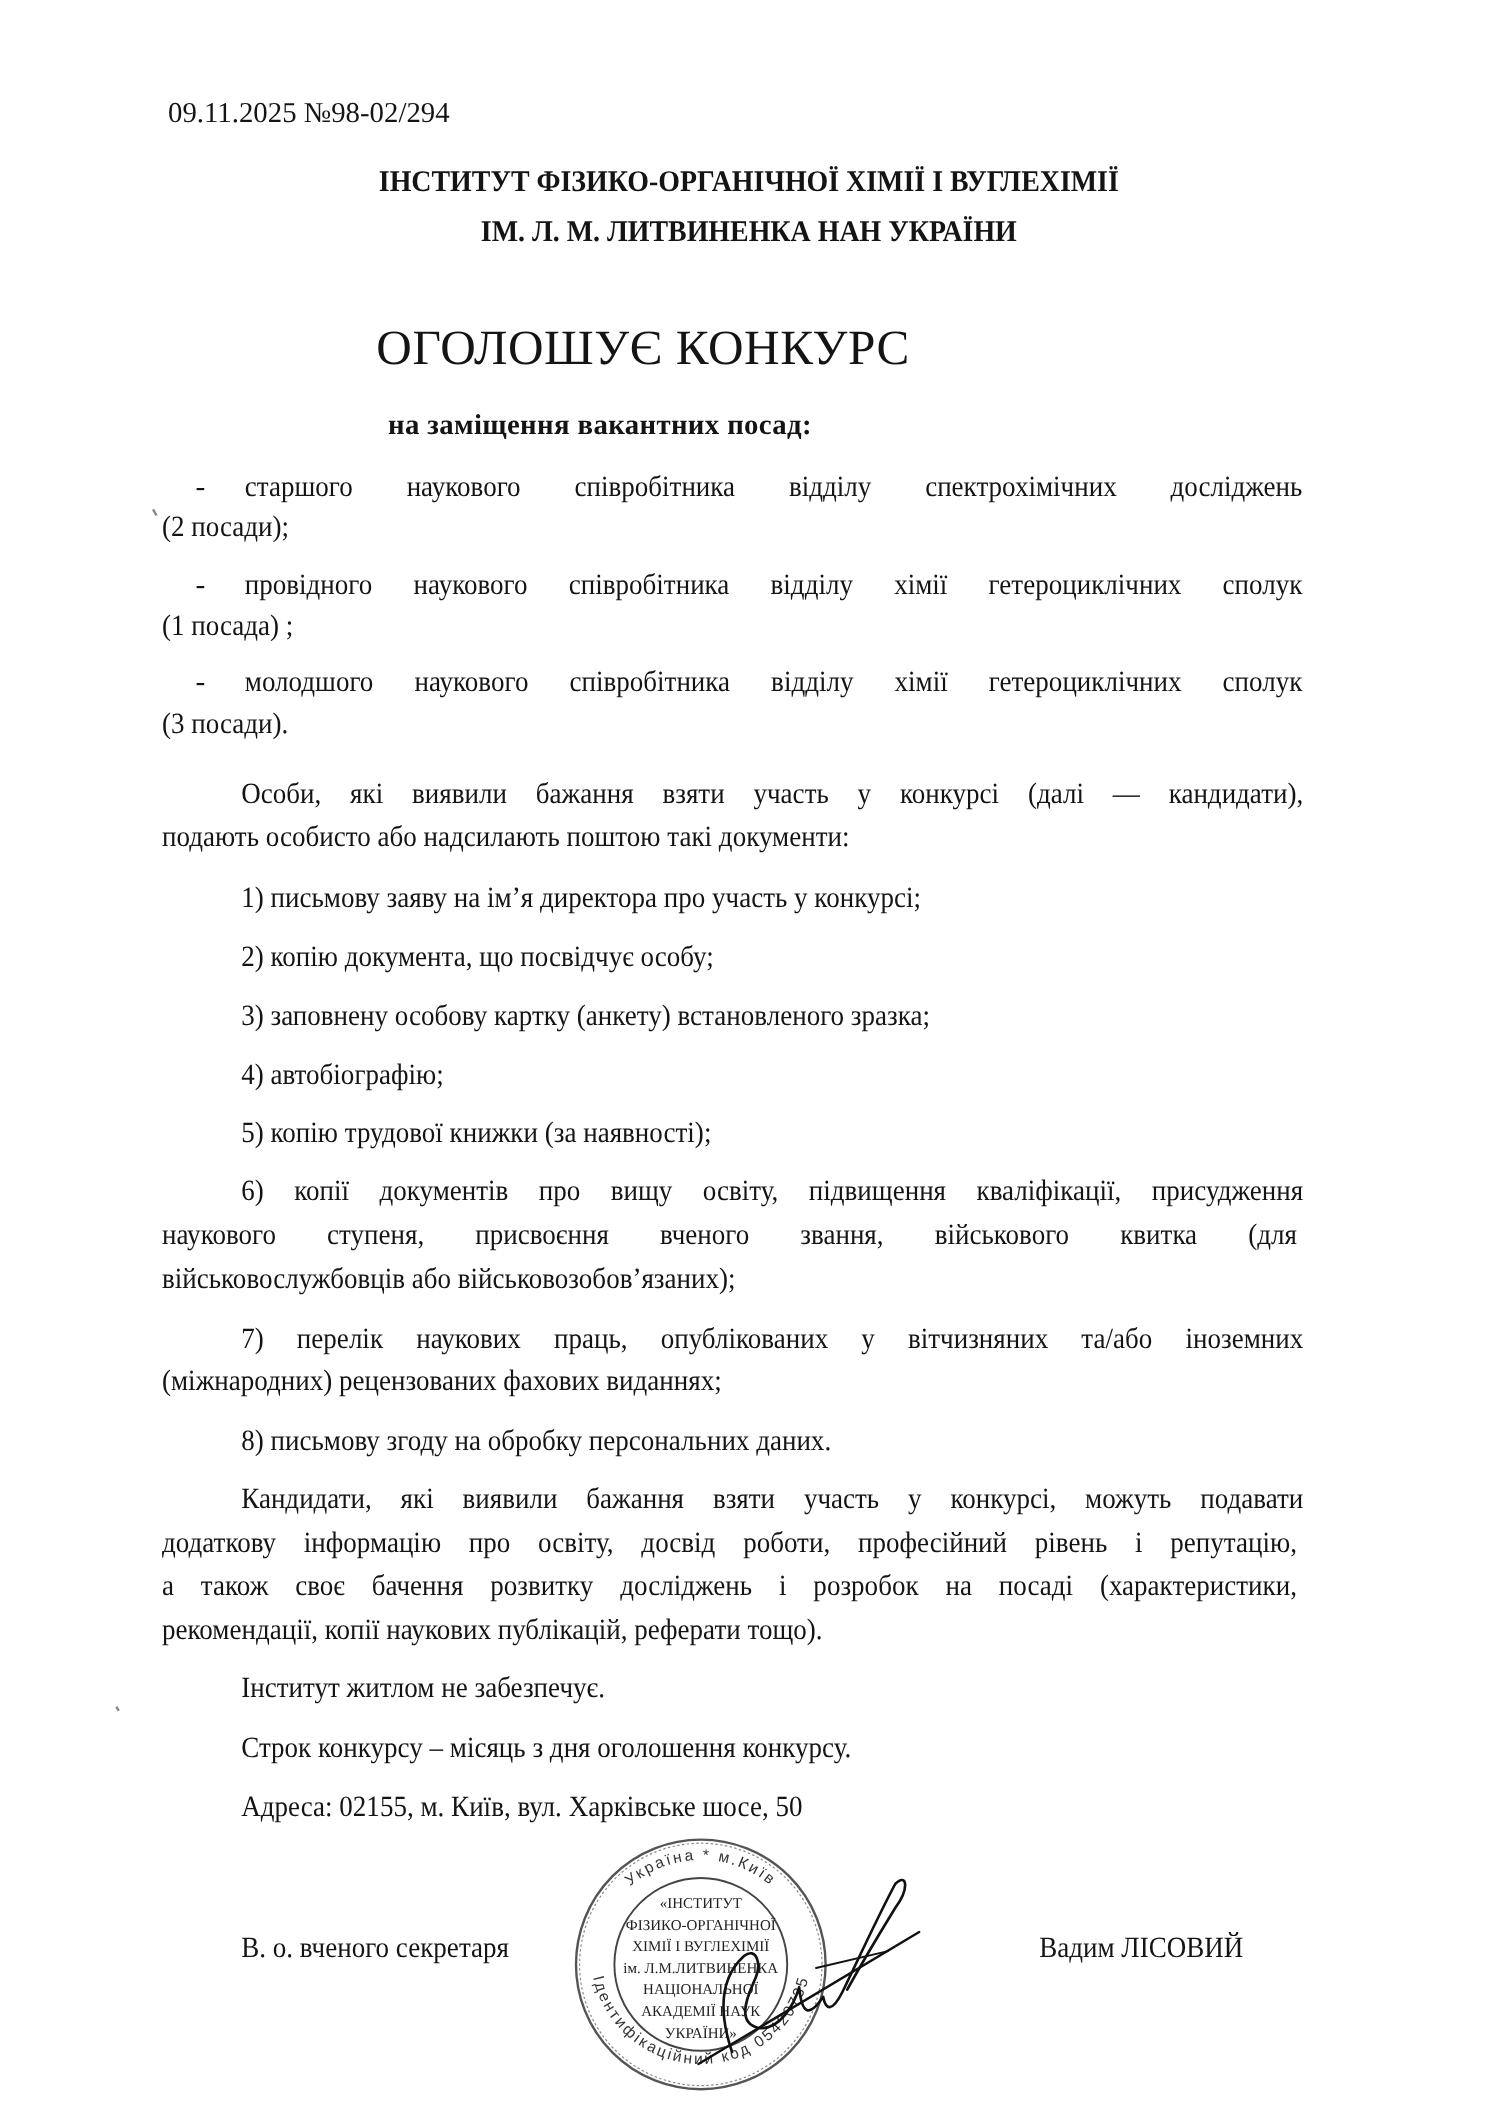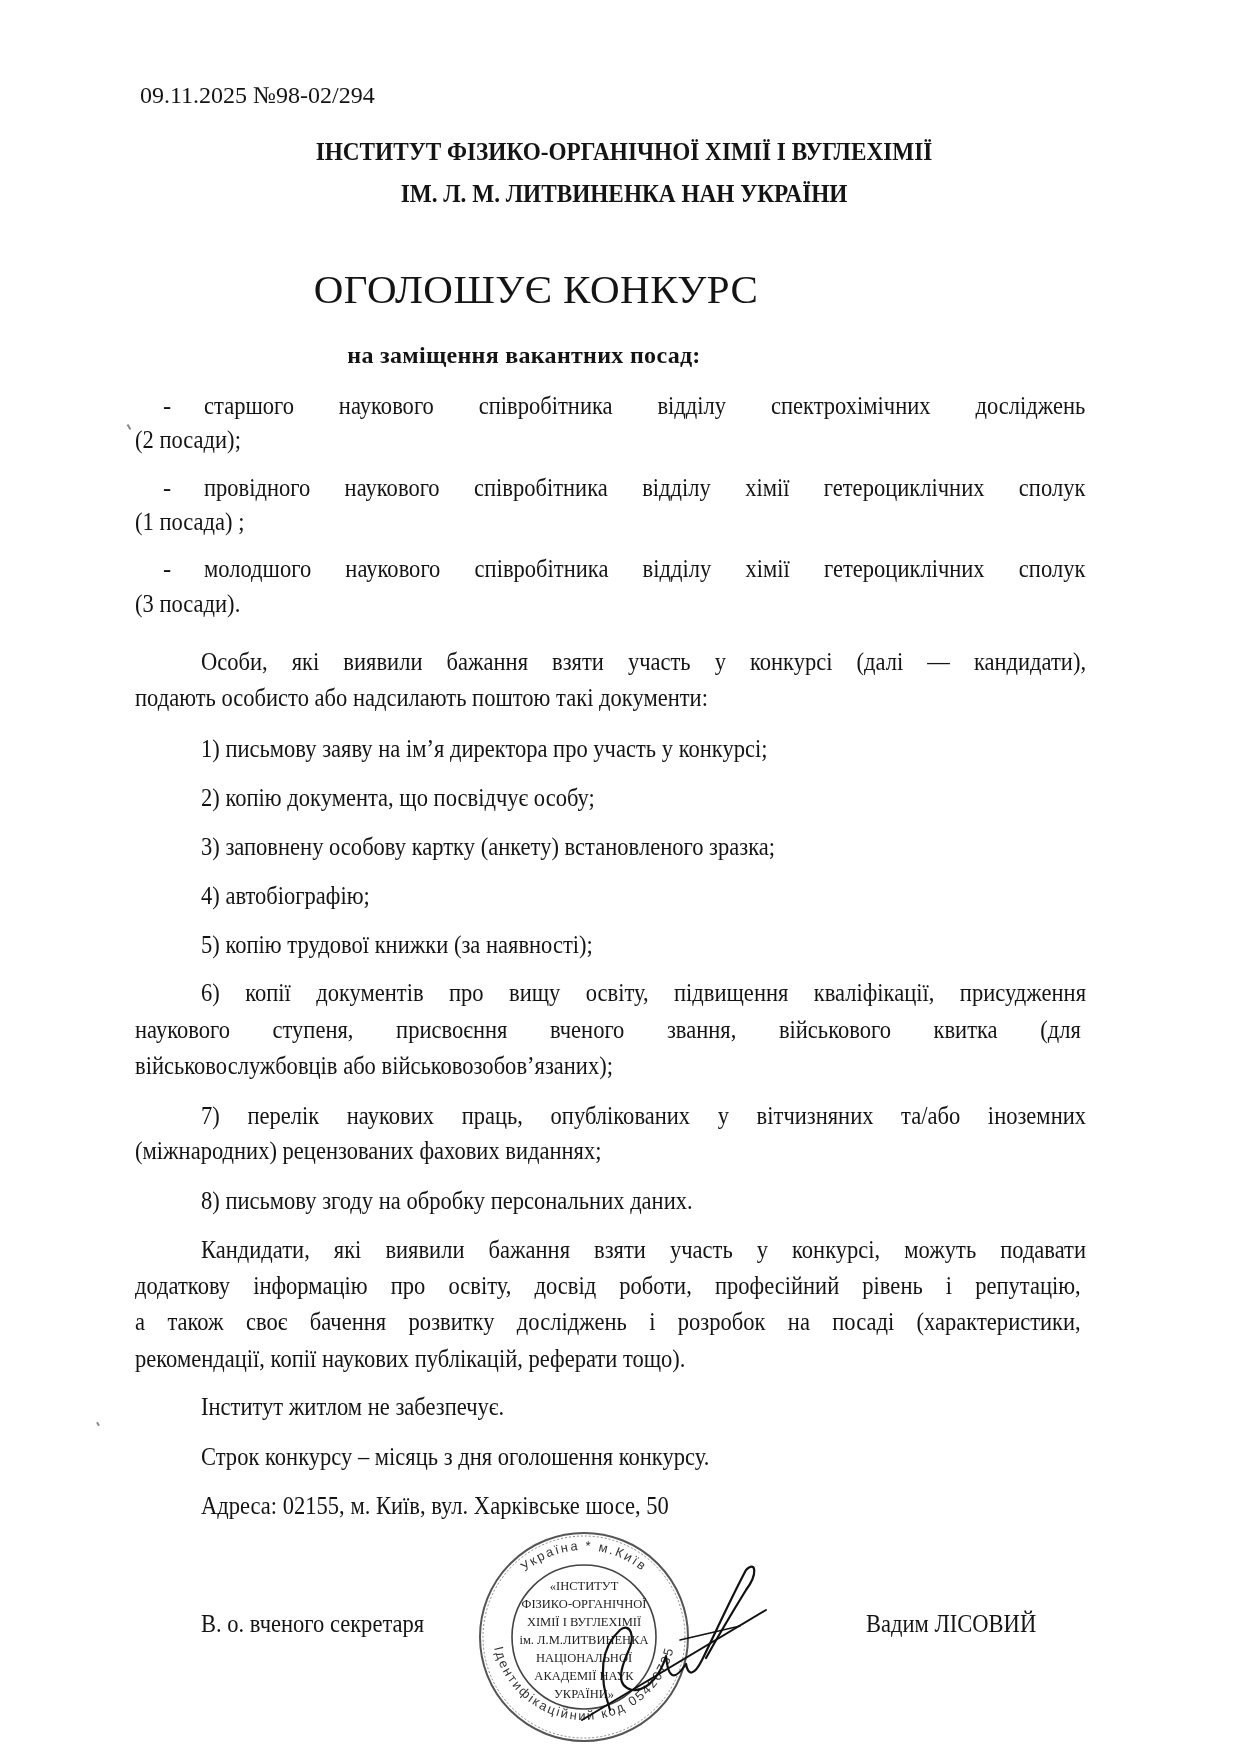--- a/index.html
+++ b/index.html
@@ -8,21 +8,21 @@
     font-family: "Liberation Serif", "DejaVu Serif", serif;
     color: #141414;
   }
   .page { position: absolute; left: 0; top: 0; width: 1248px; height: 1753px; }
   .abs { position: absolute; white-space: nowrap; }
   .ref { left: 140px; top: 82px; font-size: 24px; }
   .inst { left: 0; width: 1248px; text-align: center; font-weight: bold; font-size: 25px; transform: scaleX(0.93); transform-origin: center; }
   .inst1 { top: 138px; }
   .inst2 { top: 180px; }
   .title { left: 0; width: 1072px; top: 265px; text-align: center; font-size: 41px; letter-spacing: 0.5px; }
-  .subtitle { left: 0; width: 1000px; top: 342px; text-align: center; font-weight: bold; font-size: 24px; letter-spacing: 0.3px; margin-left: 24px; }
+  .subtitle { left: 0; width: 1000px; top: 342px; text-align: center; font-weight: bold; font-size: 24px; letter-spacing: 0.3px; }
   .line { position: absolute; white-space: nowrap; font-size: 24.5px; transform: scaleX(0.92); transform-origin: left center; }
   .just { position: absolute; font-size: 24.5px; text-align: justify; text-align-last: justify; white-space: normal; transform: scaleX(0.92); transform-origin: left center; }
   .bullet-dash { position: absolute; font-size: 24.5px; }
   .stamp { position: absolute; left: 468px; top: 1528px; width: 232px; height: 218px; }
   .stamp svg { width: 100%; height: 100%; }
   .signature { position: absolute; left: 570px; top: 1560px; width: 200px; height: 170px; }
   .signature svg { width: 100%; height: 100%; }
   .speck { position: absolute; width: 2px; height: 6px; background: #888; transform: rotate(-30deg); }
 </style>
 </head>

